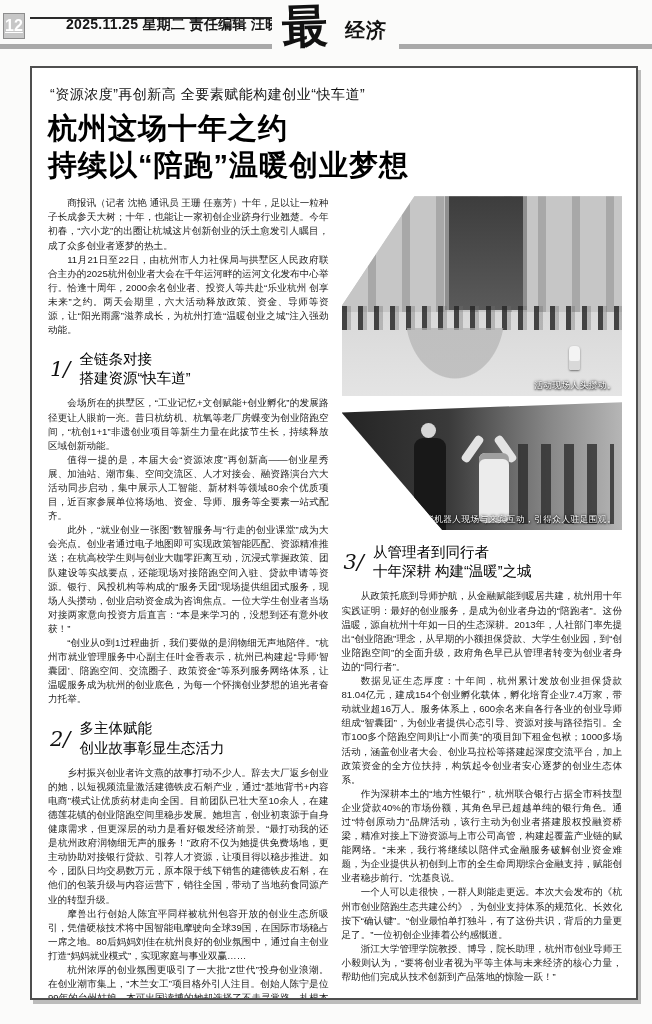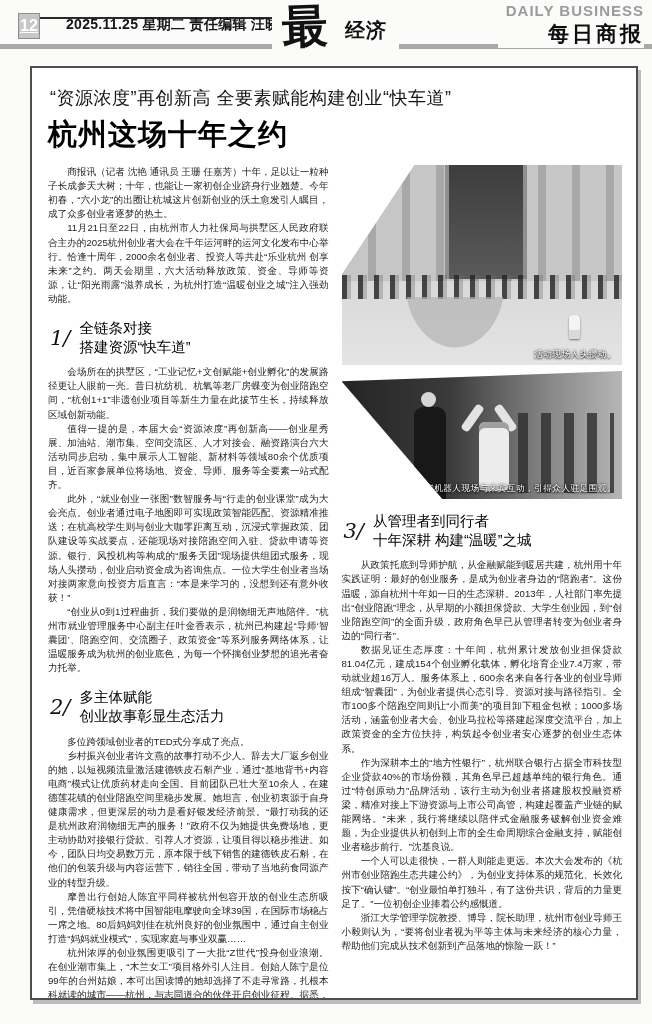--- a/index.html
+++ b/index.html
@@ -3,32 +3,32 @@
 <meta charset="utf-8">
 <style>
   * { margin:0; padding:0; box-sizing:border-box; }
   html,body { width:652px; background:#fbfbfa; font-family:"Liberation Sans","DejaVu Sans",sans-serif; color:#1a1a1a; }
   body { height:1024px; overflow:hidden; position:relative; }
 
   
   .header { position:relative; height:54px; }
   .thick-line { position:absolute; top:44px; left:0; width:652px; height:5px; background:#a9a9a9; z-index:1; }
   .thin-line-left { position:absolute; top:17px; left:30px; width:248px; height:2px; background:#2a2a2a; }
-  .page-num { position:absolute; left:18px; top:13px; width:22px; height:26px; background:#c7c7c7; border:1px solid #8d8d8d; color:#fff; font-size:16px; font-weight:bold; text-align:center; line-height:24px;text-decoration:underline; }
+  .page-num { position:absolute; left:3px; top:13px; width:22px; height:26px; background:#c7c7c7; border:1px solid #8d8d8d; color:#fff; font-size:16px; font-weight:bold; text-align:center; line-height:24px;text-decoration:underline; }
   .date-line { position:absolute; left:34px; top:16px; font-size:14px; font-weight:bold; color:#151515; letter-spacing:.3px; white-space:nowrap;margin-left:32px; }
   .logo { position:absolute; left:272px; top:0; z-index:2; background:#fbfbfa; padding:0 12px 0 10px; display:flex; align-items:center; height:54px; }
   .logo-big { font-family:"DejaVu Serif","Liberation Serif",serif; font-size:46px; font-weight:bold; line-height:.95; transform:rotate(-2deg); color:#111; }
   .logo-small { font-size:20px; font-weight:900; margin-left:17px; margin-top:6px; color:#111; letter-spacing:1px; }
   .masthead { position:absolute; right:8px; top:2px; text-align:right; z-index:2; background:#fbfbfa; padding-left:8px; }
   .mh-en { color:#9b9b9b; font-weight:bold; font-size:15px; letter-spacing:1px; }
   .mh-cn { font-family:"DejaVu Serif","Liberation Serif",serif; font-size:21px; font-weight:bold; letter-spacing:3px; color:#0d0d0d; margin-top:1px; }
 
   
   .article-box { margin:12px 12px 0 30px; width:608px; height:934px; border:2px solid #4f4f4f; background:#fff; box-shadow:3px 4px 0 rgba(0,0,0,.25); padding:14px 14px 12px 16px; overflow:hidden; }
-  .kicker { font-size:18px; color:#141414; letter-spacing:.5px; margin:4px 0 6px 2px; }
+  .kicker { font-size:14px; color:#141414; letter-spacing:.5px; margin:4px 0 6px 2px; }
   .main-title { font-size:29px; font-weight:900; line-height:1.28; letter-spacing:1px; color:#000; }
   .cols { display:flex; gap:13px; margin-top:12px; }
   .col { flex:1; min-width:0; }
   .body-p { font-size:9.6px; line-height:1.47; text-align:justify; text-indent:2em; color:#1d1d1d; }
 
   .sec-head { display:flex; align-items:center; gap:9px; margin:13px 0 8px 2px; }
   .sec-num { font-family:"DejaVu Serif","Liberation Serif",serif; font-style:italic; font-size:21px; color:#111; flex:0 0 auto; }
   .sec-title { font-weight:400; font-size:14.5px; line-height:1.32; color:#000; }
 
   
@@ -54,29 +54,26 @@
 
 <div class="header">
   <div class="thin-line-left"></div>
   <div class="thick-line"></div>
   <div class="page-num">12</div>
   <div class="date-line">2025.11.25 星期二  责任编辑 汪晓玙 / 版式设计 越方</div>
   <div class="logo">
     <span class="logo-big">最</span>
     <span class="logo-small">经济</span>
   </div>
-  <div class="masthead">
-    <div class="mh-en">DAILY BUSINESS</div>
-    <div class="mh-cn">每日商报</div>
-  </div>
 </div>
 
 <div class="article-box">
   <div class="kicker">“资源浓度”再创新高 全要素赋能构建创业“快车道”</div>
   <div class="main-title">杭州这场十年之约</div>
+  <div class="main-title">持续以“陪跑”温暖创业梦想</div>
 
   <div class="cols">
 
     <div class="col">
       <p class="body-p">商报讯（记者 沈艳 通讯员 王珊 任嘉芳）十年，足以让一粒种子长成参天大树；十年，也能让一家初创企业跻身行业翘楚。今年初春，“六小龙”的出圈让杭城这片创新创业的沃土愈发引人瞩目，成了众多创业者逐梦的热土。</p>
       <p class="body-p">11月21日至22日，由杭州市人力社保局与拱墅区人民政府联合主办的2025杭州创业者大会在千年运河畔的运河文化发布中心举行。恰逢十周年，2000余名创业者、投资人等共赴“乐业杭州 创享未来”之约。两天会期里，六大活动释放政策、资金、导师等资源，让“阳光雨露”滋养成长，为杭州打造“温暖创业之城”注入强劲动能。</p>
 
       <div class="sec-head">
         <span class="sec-num">1/</span>
         <span class="sec-title">
@@ -89,21 +86,20 @@
       <p class="body-p">此外，“就业创业一张图”数智服务与“行走的创业课堂”成为大会亮点。创业者通过电子地图即可实现政策智能匹配、资源精准推送；在杭高校学生则与创业大咖零距离互动，沉浸式掌握政策、团队建设等实战要点，还能现场对接陪跑空间入驻、贷款申请等资源。银行、风投机构等构成的“服务天团”现场提供组团式服务，现场人头攒动，创业启动资金成为咨询焦点。一位大学生创业者当场对接两家意向投资方后直言：“本是来学习的，没想到还有意外收获！”</p>
       <p class="body-p">“创业从0到1过程曲折，我们要做的是润物细无声地陪伴。”杭州市就业管理服务中心副主任叶金香表示，杭州已构建起“导师‘智囊团’、陪跑空间、交流圈子、政策资金”等系列服务网络体系，让温暖服务成为杭州的创业底色，为每一个怀揣创业梦想的追光者奋力托举。</p>
 
       <div class="sec-head">
         <span class="sec-num">2/</span>
         <span class="sec-title">
           <span>多主体赋能</span><br>
           <span>创业故事彰显生态活力</span>
         </span>
       </div>
-      <p class="body-p">多位跨领域创业者的TED式分享成了亮点。</p>
       <p class="body-p">乡村振兴创业者许文燕的故事打动不少人。辞去大厂返乡创业的她，以短视频流量激活建德铁皮石斛产业，通过“基地背书+内容电商”模式让优质药材走向全国。目前团队已壮大至10余人，在建德莲花镇的创业陪跑空间里稳步发展。她坦言，创业初衷源于自身健康需求，但更深层的动力是看好银发经济前景。“最打动我的还是杭州政府润物细无声的服务！”政府不仅为她提供免费场地，更主动协助对接银行贷款、引荐人才资源，让项目得以稳步推进。如今，团队日均交易数万元，原本限于线下销售的建德铁皮石斛，在他们的包装升级与内容运营下，销往全国，带动了当地药食同源产业的转型升级。</p>
       <p class="body-p">摩兽出行创始人陈宜平同样被杭州包容开放的创业生态所吸引，凭借硬核技术将中国智能电摩驶向全球39国，在国际市场稳占一席之地。80后妈妈刘佳在杭州良好的创业氛围中，通过自主创业打造“妈妈就业模式”，实现家庭与事业双赢……</p>
       <p class="body-p">杭州浓厚的创业氛围更吸引了一大批“Z世代”投身创业浪潮。在创业潮市集上，“木兰女工”项目格外引人注目。创始人陈宁是位99年的台州姑娘，本可出国读博的她却选择了不走寻常路，扎根本科就读的城市——杭州，与志同道合的伙伴开启创业征程。据悉，她的创业项目是一个创新性的女性互助项目与服务平台，“一方面组建专业维修、改造、装修等服务的女性技工队伍，另一方面开展社群培训，赋能每位女性像‘花木兰’般勇敢独立地打破性别偏见，亲手创造价值！”留着短发的陈宁眼神坚定，“吸引我的不仅是星罗棋布的创业园区和陪跑空间，更有务实的后续资金补贴政策，让我们能心无旁骛地追逐梦想！”</p>
 
     </div>
 
     <div class="col">
       <div class="photo photo1">
         <div class="p1-pillars"></div>
         <div class="p1-entrance"></div>

